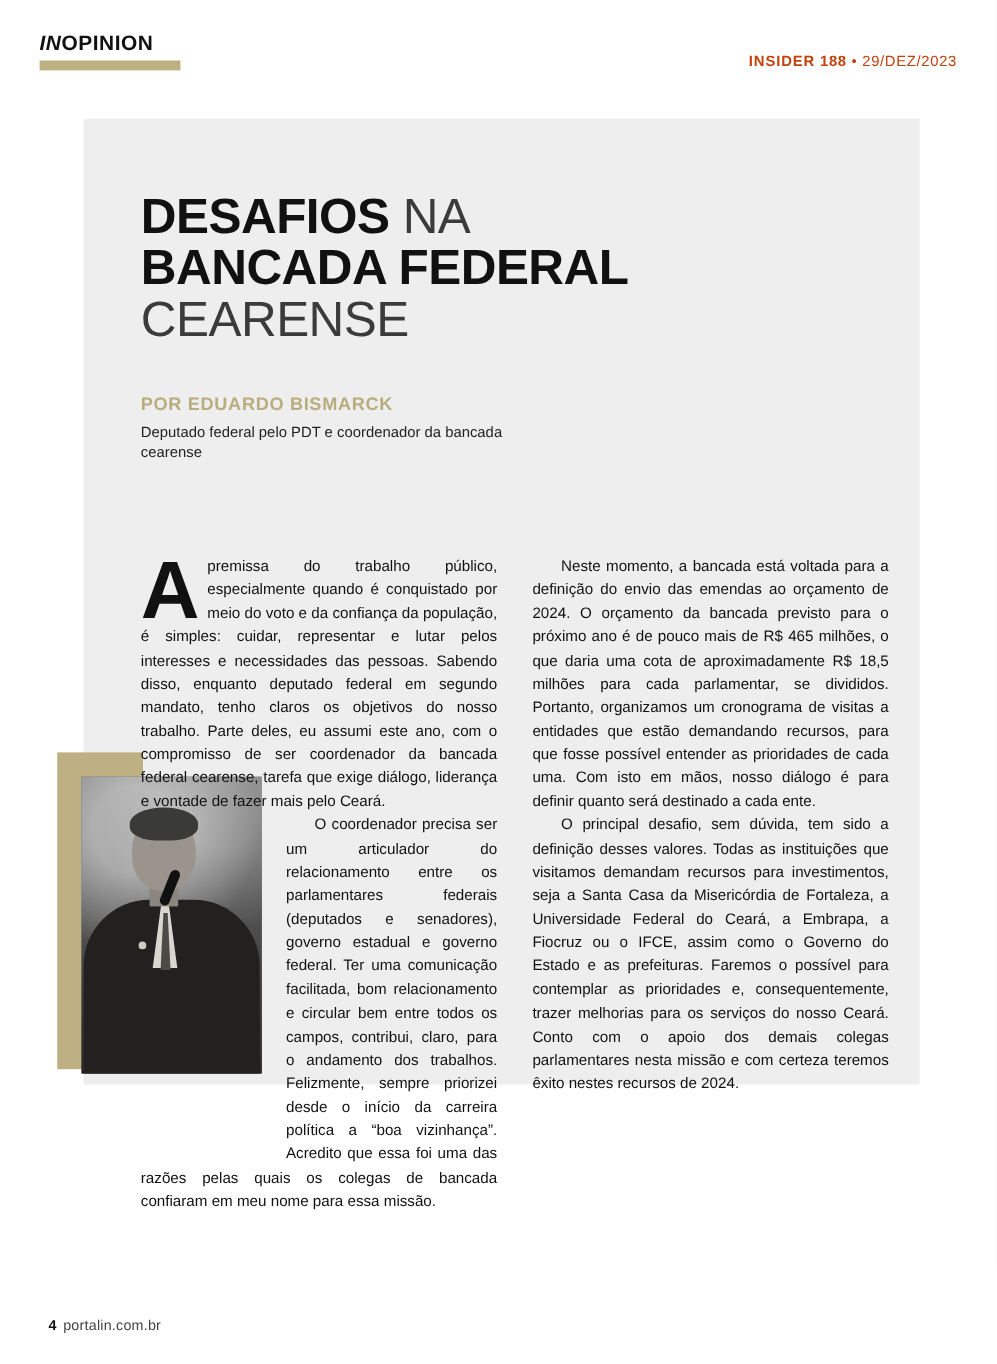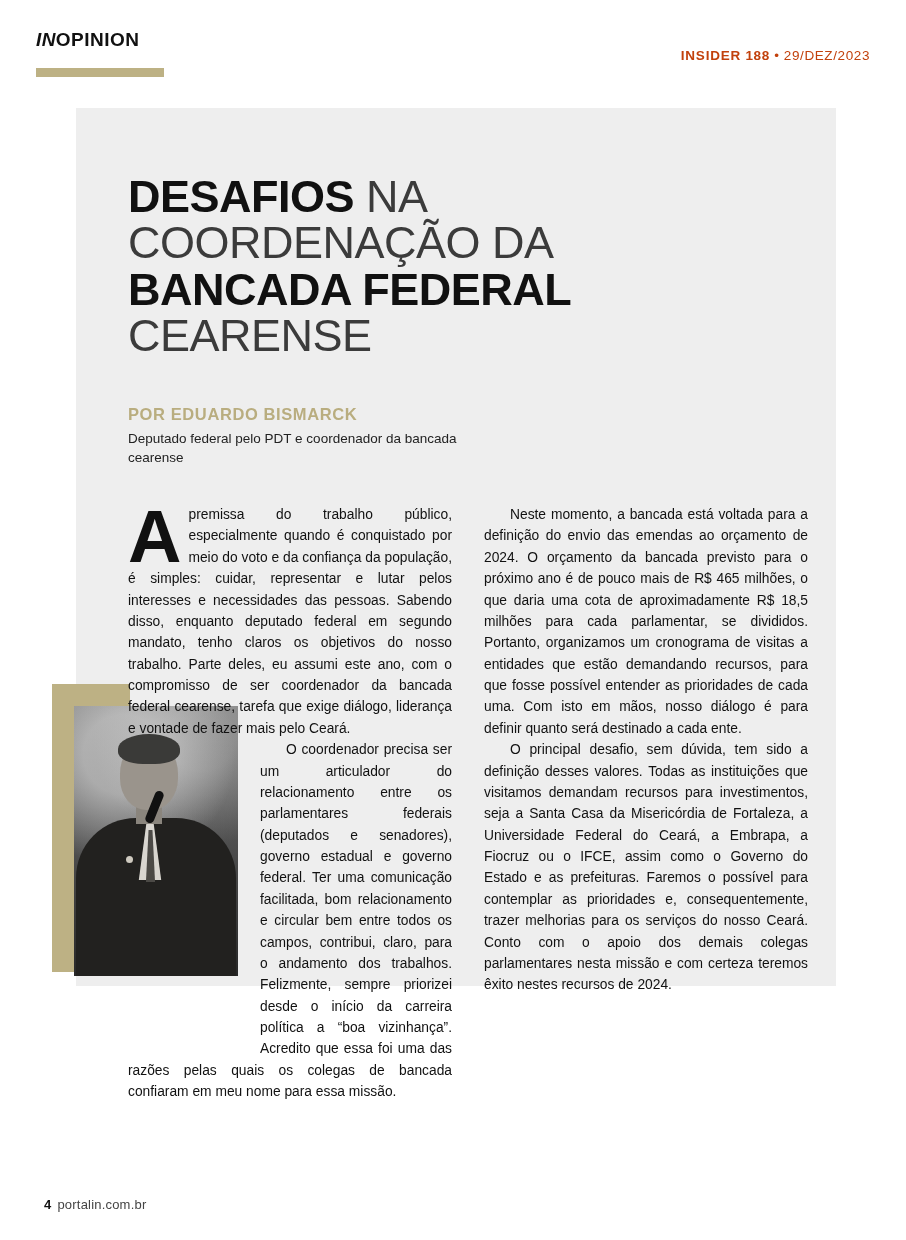--- a/index.html
+++ b/index.html
@@ -27,21 +27,21 @@
   .masthead-block {
     position: absolute;
     left: 0;
     top: 0;
     width: 128px;
   }
   .masthead-text {
     font-size: 19px;
     letter-spacing: 0.4px;
     line-height: 1;
-    padding-bottom: 19px;
+    padding-bottom: 6px;
     white-space: nowrap;
   }
   .masthead-text .mh-in {
     font-weight: bold;
     font-style: italic;
     color: #111;
   }
   .masthead-text .mh-opinion {
     font-weight: bold;
     color: #111;
@@ -304,21 +304,20 @@
     <span>•</span>
     <span>29/DEZ/2023</span>
   </div>
 </div>
 
 <div class="article-panel">
 
   <div class="article-inner">
     <h1 class="article-title">
       <span class="t-line"><span class="t-bold">DESAFIOS</span><span class="t-light"> NA</span></span>
-      <span class="t-line t-light">COORDENAÇÃO DA</span>
       <span class="t-line t-bold">BANCADA FEDERAL</span>
       <span class="t-line t-light">CEARENSE</span>
     </h1>
 
     <div class="byline-author">POR EDUARDO BISMARCK</div>
     <div class="byline-role">Deputado federal pelo PDT e coordenador da bancada cearense</div>
   </div>
 
   <div class="photo-wrap" style="left:-24px; top:576px;">
     <div class="photo-frame"></div>

